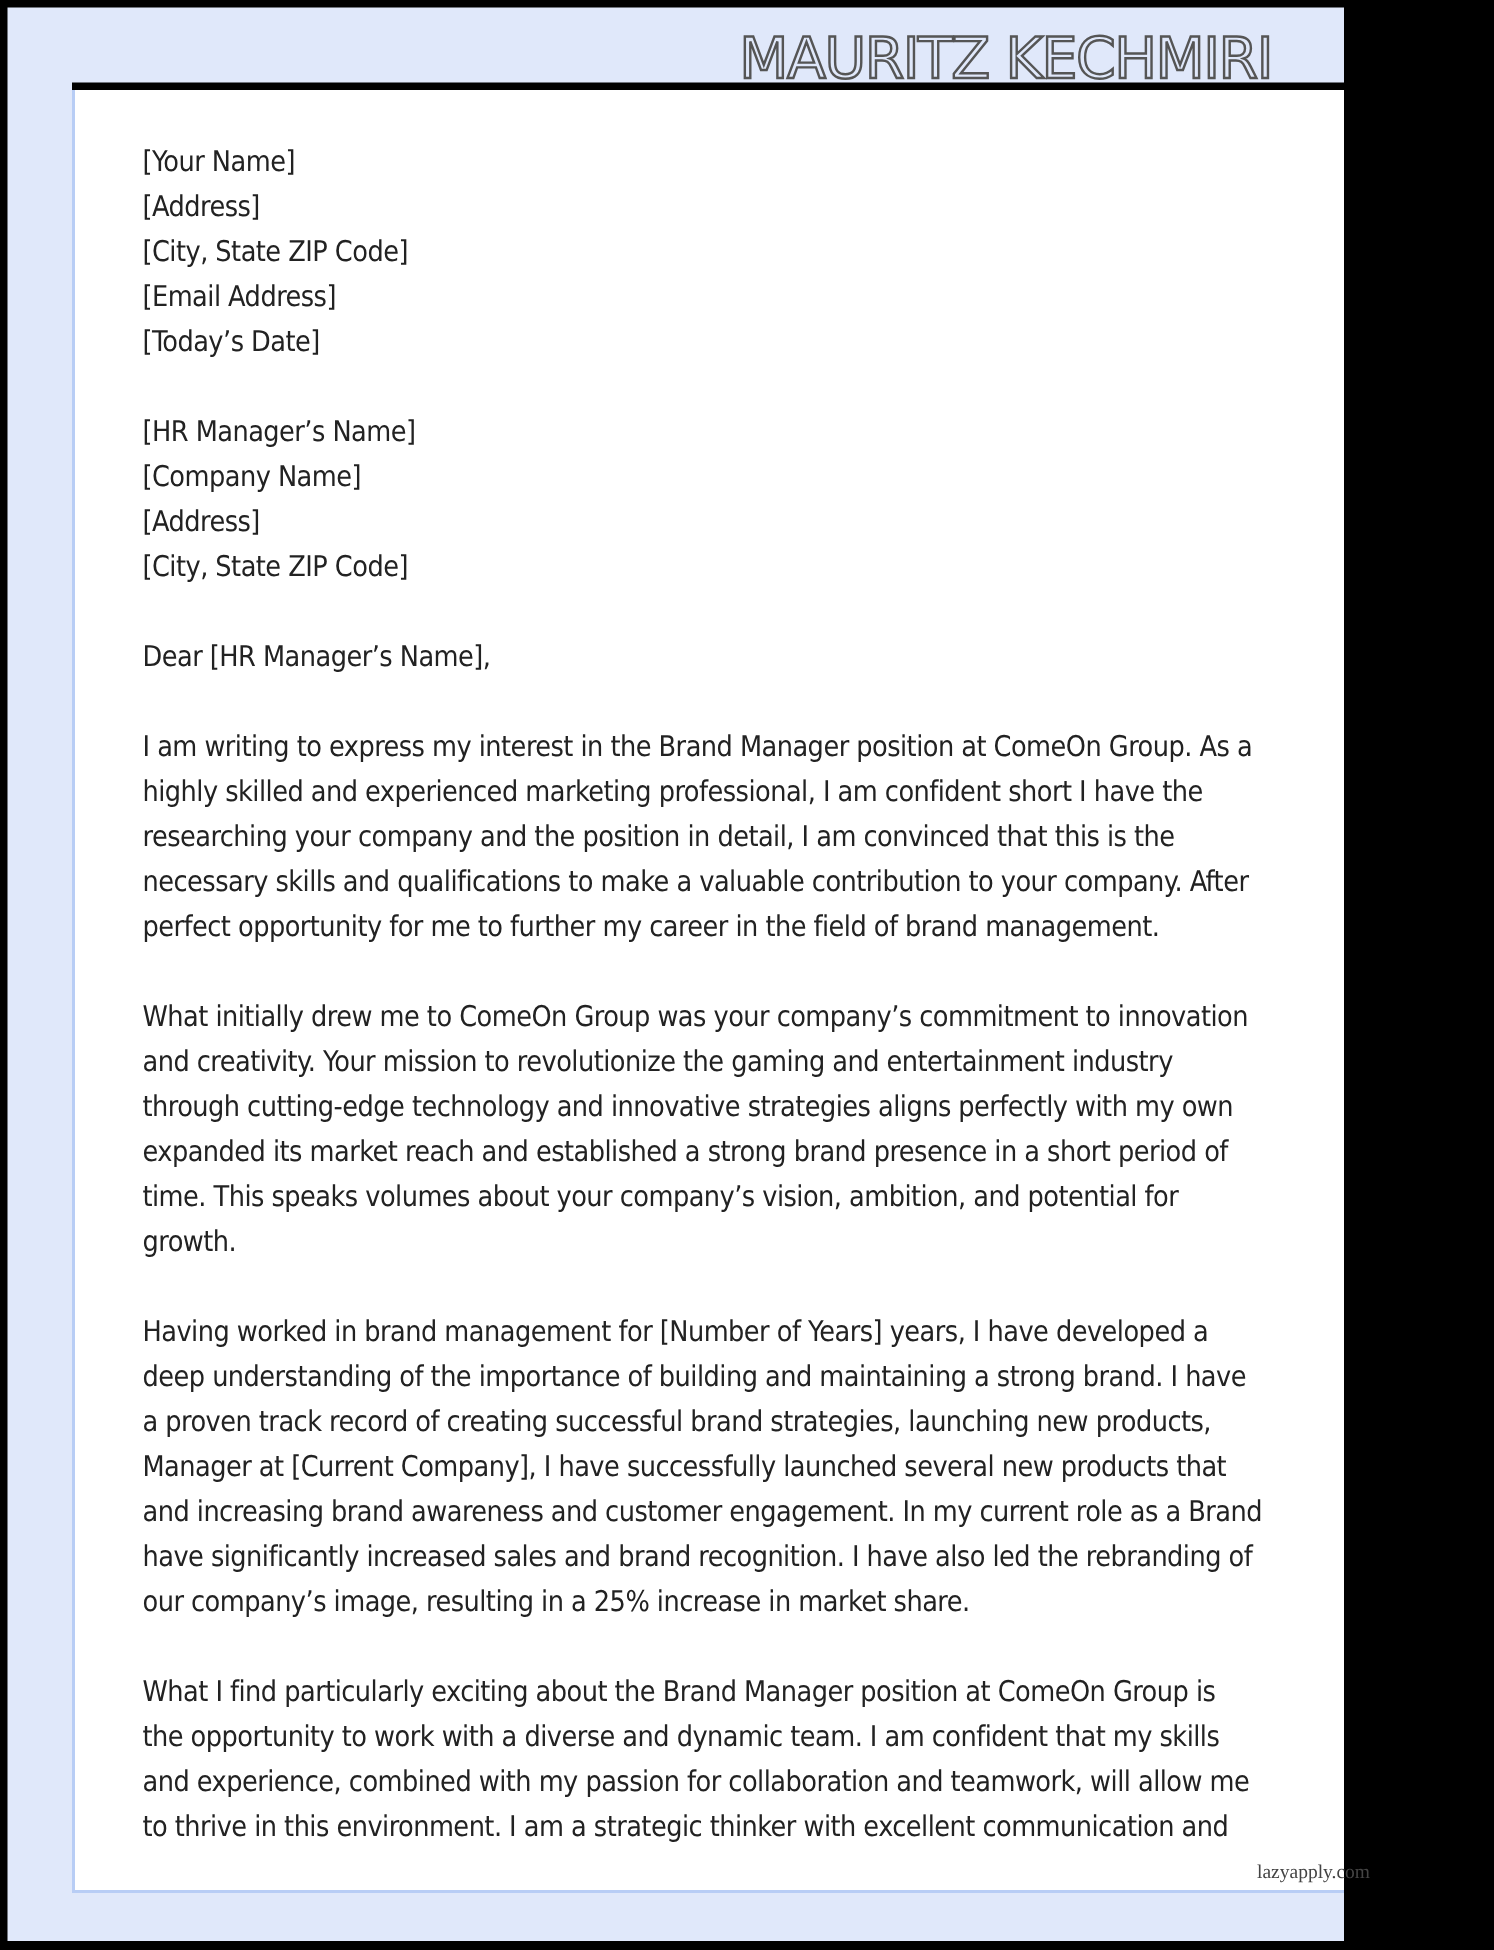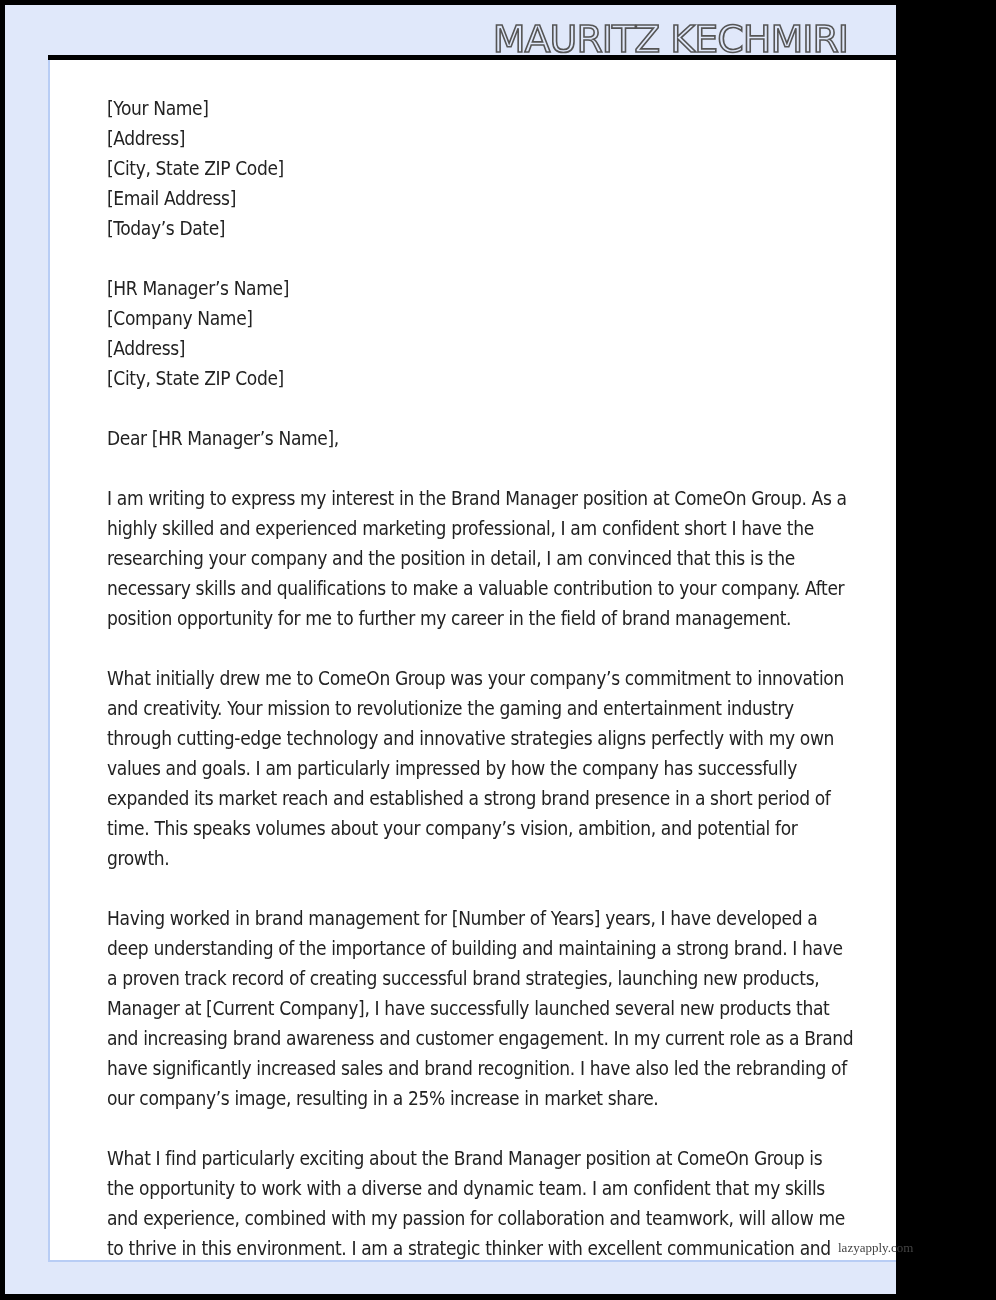--- a/index.html
+++ b/index.html
@@ -35,21 +35,21 @@
     border-bottom: 2px solid #b8cdf5;
   }
   .content {
     position: absolute; left: 95px; top: 93px;
     width: 800px;
     font-size: 19px; line-height: 30px; color: #222;
     font-family: "DejaVu Sans Condensed", "DejaVu Sans", sans-serif;
     font-stretch: condensed;
     letter-spacing: -0.35px;
   }
-  .content p { margin: 0 0 30px 12px; }
+  .content p { margin: 0 0 30px 0; }
   .line { display: block; white-space: pre; }
   .watermark {
     position: absolute; left: 838px; top: 1240px;
     font-size: 13px; color: #444;
     font-family: Liberation Serif, serif;
   }
 </style>
 </head>
 <body>
 
@@ -74,27 +74,26 @@
     <span class="line">[City, State ZIP Code]</span>
   </p>
   <p>
     <span class="line">Dear [HR Manager’s Name],</span>
   </p>
   <p>
     <span class="line">I am writing to express my interest in the Brand Manager position at ComeOn Group. As a</span>
     <span class="line">highly skilled and experienced marketing professional, I am confident short I have the</span>
     <span class="line">researching your company and the position in detail, I am convinced that this is the</span>
     <span class="line">necessary skills and qualifications to make a valuable contribution to your company. After</span>
-    <span class="line">position opportunity for me to further my career in the field of brand management.</span>
+    <span class="line">perfect opportunity for me to further my career in the field of brand management.</span>
   </p>
   <p>
     <span class="line">What initially drew me to ComeOn Group was your company’s commitment to innovation</span>
     <span class="line">and creativity. Your mission to revolutionize the gaming and entertainment industry</span>
     <span class="line">through cutting-edge technology and innovative strategies aligns perfectly with my own</span>
-    <span class="line">values and goals. I am particularly impressed by how the company has successfully</span>
     <span class="line">expanded its market reach and established a strong brand presence in a short period of</span>
     <span class="line">time. This speaks volumes about your company’s vision, ambition, and potential for</span>
     <span class="line">growth.</span>
   </p>
   <p>
     <span class="line">Having worked in brand management for [Number of Years] years, I have developed a</span>
     <span class="line">deep understanding of the importance of building and maintaining a strong brand. I have</span>
     <span class="line">a proven track record of creating successful brand strategies, launching new products,</span>
     <span class="line">Manager at [Current Company], I have successfully launched several new products that</span>
     <span class="line">and increasing brand awareness and customer engagement. In my current role as a Brand</span>

